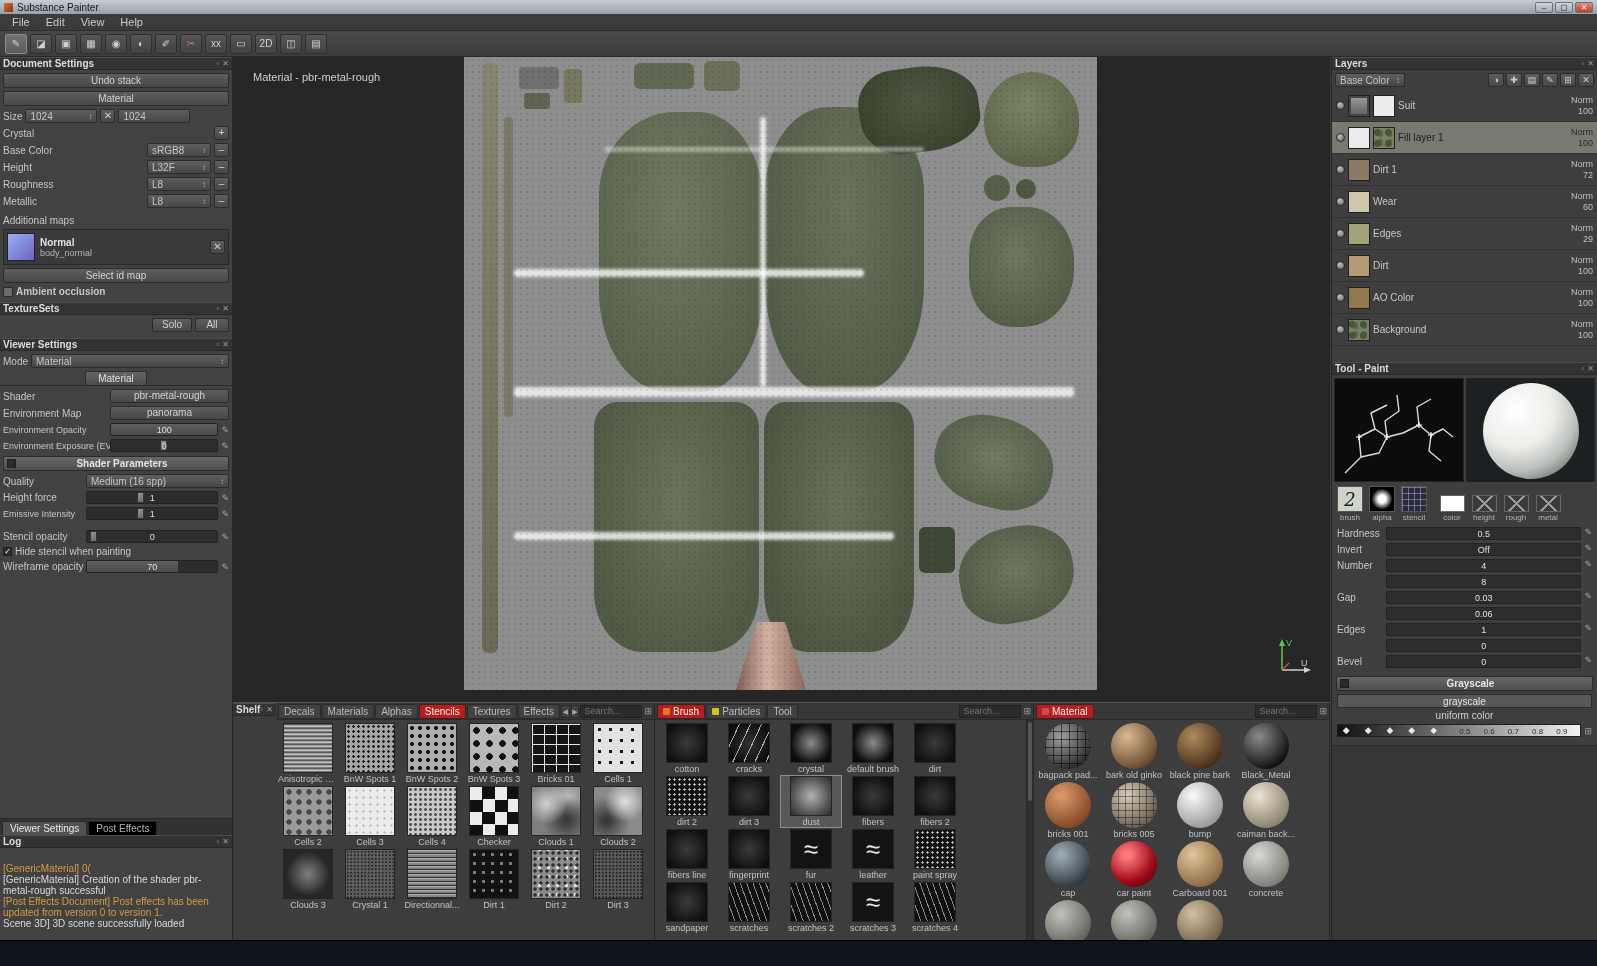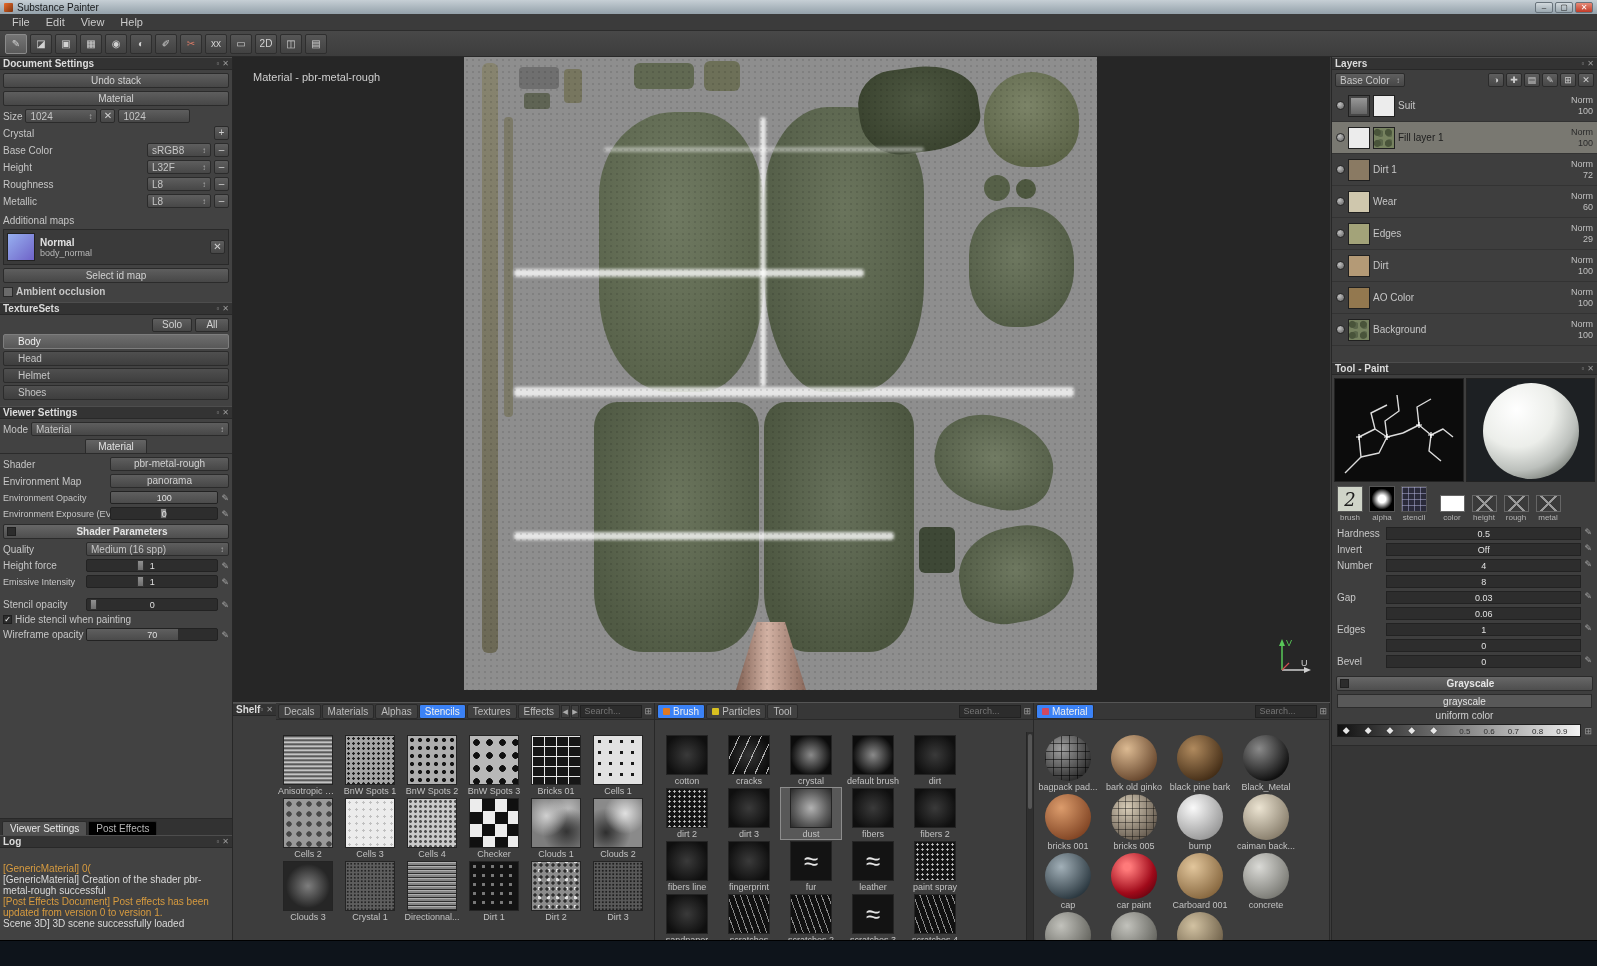--- a/index.html
+++ b/index.html
@@ -90,27 +90,27 @@
   .uvs { position:absolute; }
   .band { position:absolute; background:rgba(255,255,255,.78); filter:blur(1.5px); border-radius:3px; }
   .uv-grunge { position:absolute; inset:0;
     background-image:radial-gradient(circle, rgba(0,0,0,.10) 1px, transparent 1.4px);
     background-size:6px 6px; }
   .gizmo { position:absolute; right:16px; bottom:24px; }
   
   .shelf { position:absolute; left:233px; top:702px; width:1097px; height:238px;
     background:#3d3d3d; border-top:1px solid #555; display:flex; }
   .shelf-cols { flex:1; display:flex; min-height:0; }
-  .shelf-col { display:flex; flex-direction:column; border-right:1px solid #282828; min-height:0;gap:12px; }
+  .shelf-col { display:flex; flex-direction:column; border-right:1px solid #282828; min-height:0; }
   .col-stencils { width:379px; } .col-brushes { width:379px; } .col-materials { flex:1; }
   .tabs-row { height:17px; flex:0 0 17px; display:flex; align-items:center; gap:1px; padding:0 2px;
     background:#373737; border-bottom:1px solid #2a2a2a; }
   .stab { padding:1px 5px; font-size:10px; color:#bcbcbc; background:#414141;
     border:1px solid #2a2a2a; border-radius:2px; white-space:nowrap; display:flex; align-items:center; }
-  .stab[data-active="true"] { background:#3b82f6; color:#efefef; }
+  .stab[data-active="true"] { background:#b91c1c; color:#efefef; }
   .tab-dot { display:inline-block; width:7px; height:7px; border-radius:1px; margin-right:3px; }
   .dot-brush { background:#e07820; } .dot-particles { background:#d8c020; } .dot-material { background:#d04860; }
   .nav-arrow { width:11px; height:13px; font-size:7px; line-height:12px; text-align:center;
     background:#414141; border:1px solid #2a2a2a; color:#aaa; }
   .search-box { margin-left:auto; display:flex; align-items:center; gap:2px; }
   .search-input { width:62px; height:13px; background:#2c2c2c; border:1px solid #212121;
     color:#bbb; font-size:9px; padding:0 3px; font-family:"Liberation Sans",sans-serif; }
   .grid-icon { font-size:9px; color:#9a9a9a; }
   .items-grid { flex:1; display:flex; flex-wrap:wrap; align-content:flex-start;
     column-gap:2px; row-gap:2px; padding:3px 2px; overflow:hidden; }
@@ -378,27 +378,20 @@
       <span data-name="texture-sets-title">TextureSets</span>
       <span class="ph-icons">
           <span data-name="panel-float-icon">▫</span>
           <span data-name="panel-close-icon">✕</span>
         </span>
     </div>
     <div class="row" style="justify-content:flex-end" data-name="texture-sets-controls">
       <span class="btn" style="width:40px" data-name="solo-button">Solo</span>
       <span class="btn" style="width:34px" data-name="all-button">All</span>
     </div>
-    <div data-name="texture-set-list">
-
-    <div class="ts-row" data-name="textureset-body" data-selected="true">Body</div>
-        <div class="ts-row" data-name="textureset-head">Head</div>
-        <div class="ts-row" data-name="textureset-helmet">Helmet</div>
-        <div class="ts-row" data-name="textureset-shoes">Shoes</div>
-      </div>
 
     <div class="panel-header" style="margin-top:6px" data-name="viewer-settings-header">
       <span data-name="viewer-settings-title">Viewer Settings</span>
       <span class="ph-icons">
           <span data-name="panel-float-icon">▫</span>
           <span data-name="panel-close-icon">✕</span>
         </span>
     </div>
 
     <div class="row" data-name="mode-row">

